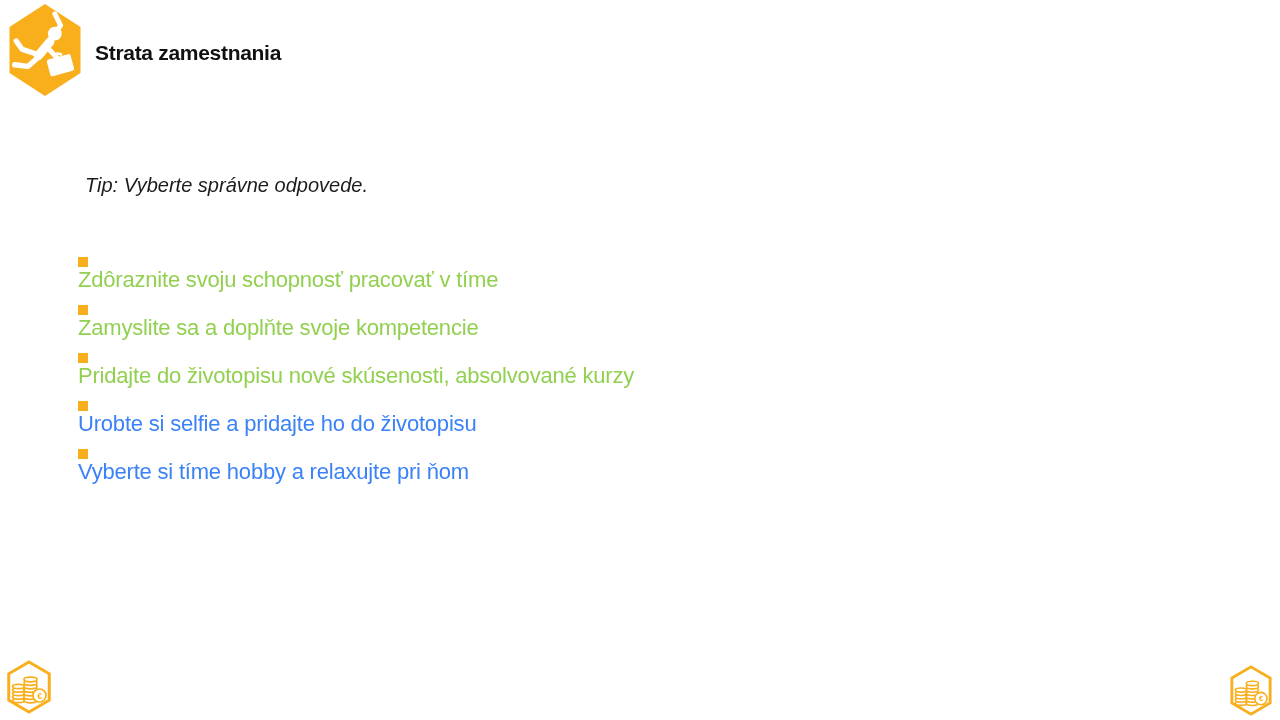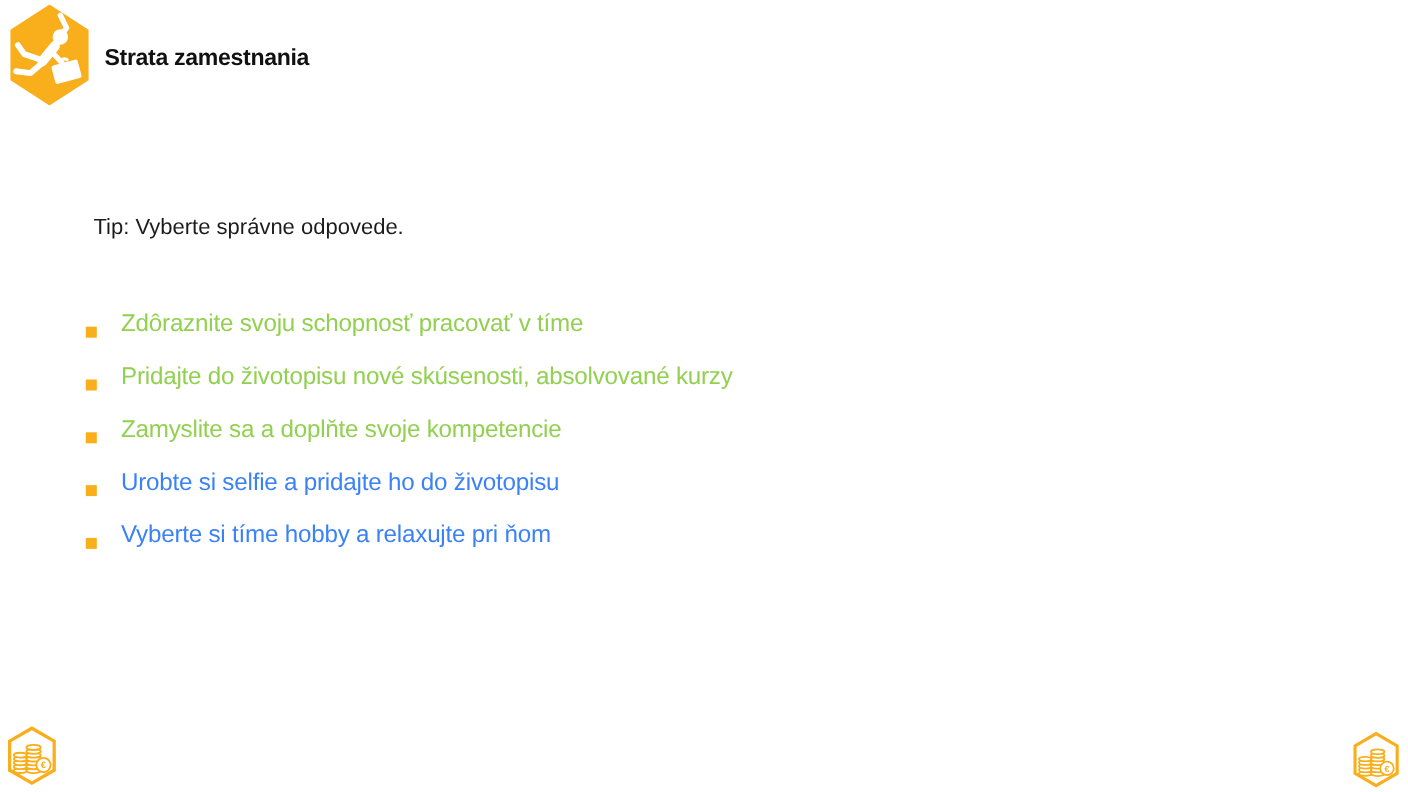--- a/index.html
+++ b/index.html
@@ -15,33 +15,34 @@
     position: absolute; left: 4px; top: 4px;
     width: 82px; height: 92px; display: block;
   }
   .slide-title {
     position: absolute; left: 95px; top: 41px;
     margin: 0;
     font-size: 21px; font-weight: 700; letter-spacing: -0.3px;
     color: #111;
   }
   .tip-text {
-    position: absolute; left: 85px; top: 196px;
+    position: absolute; left: 85px; top: 174px;
     margin: 0;
-    font-size: 20px; 
+    font-size: 20px; font-style: italic;
     color: #1c1c1c;
   }
   .answer-list {
     position: absolute; left: 78px; top: 259px;
     margin: 0; padding: 0; list-style: none;
   }
   .answer-list li {
-    display: flex; align-items: flex-end;
+    display: flex; align-items: flex-start;
     height: 48px;
     cursor: default;
+    flex-direction: column;
   }
   .bullet-square {
     flex: 0 0 auto;
     width: 10px; height: 10px;
     background: var(--accent, #F9AE1B);
     margin-right: 22px;
     margin-top: -2px;
   }
   .answer-text { font-size: 22px; letter-spacing: -0.2px; white-space: nowrap; }
   li[data-color="green"] .answer-text { color: var(--green, #92D050); }
@@ -85,25 +86,25 @@
 
   <p class="tip-text">Tip: Vyberte správne odpovede.</p>
 
   <ul class="answer-list">
     <li data-color="green">
       <span class="bullet-square"></span>
       <span class="answer-text">Zdôraznite svoju schopnosť pracovať v tíme</span>
     </li>
     <li data-color="green">
       <span class="bullet-square"></span>
-      <span class="answer-text">Pridajte do životopisu nové skúsenosti, absolvované kurzy</span>
+      <span class="answer-text">Zamyslite sa a doplňte svoje kompetencie</span>
     </li>
     <li data-color="green">
       <span class="bullet-square"></span>
-      <span class="answer-text">Zamyslite sa a doplňte svoje kompetencie</span>
+      <span class="answer-text">Pridajte do životopisu nové skúsenosti, absolvované kurzy</span>
     </li>
     <li data-color="black">
       <span class="bullet-square"></span>
       <span class="answer-text">Urobte si selfie a pridajte ho do životopisu</span>
     </li>
     <li data-color="black">
       <span class="bullet-square"></span>
       <span class="answer-text">Vyberte si tíme hobby a relaxujte pri ňom</span>
     </li>
   </ul>

